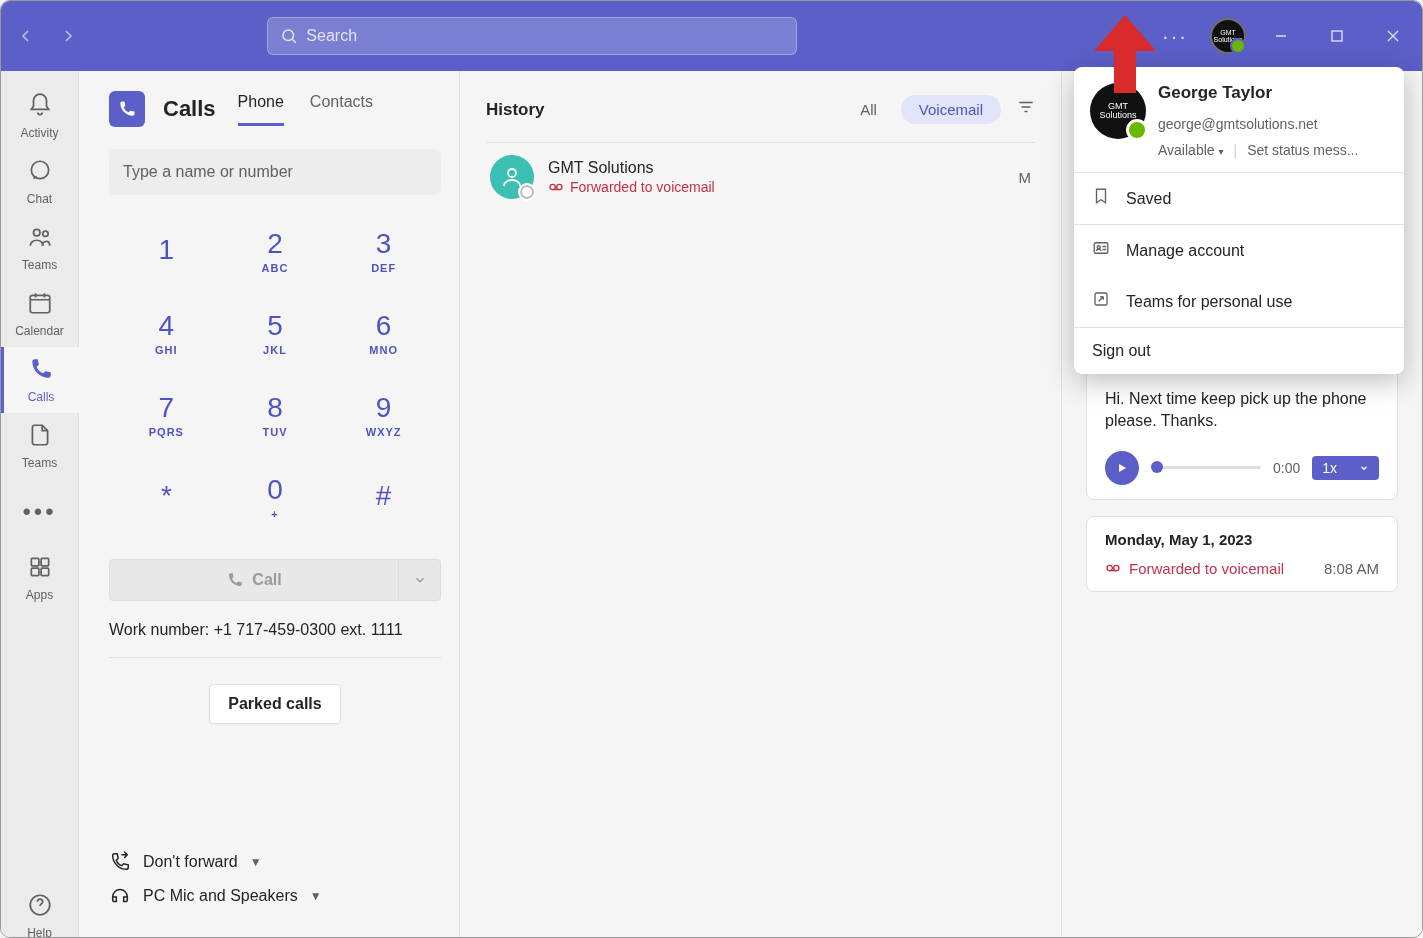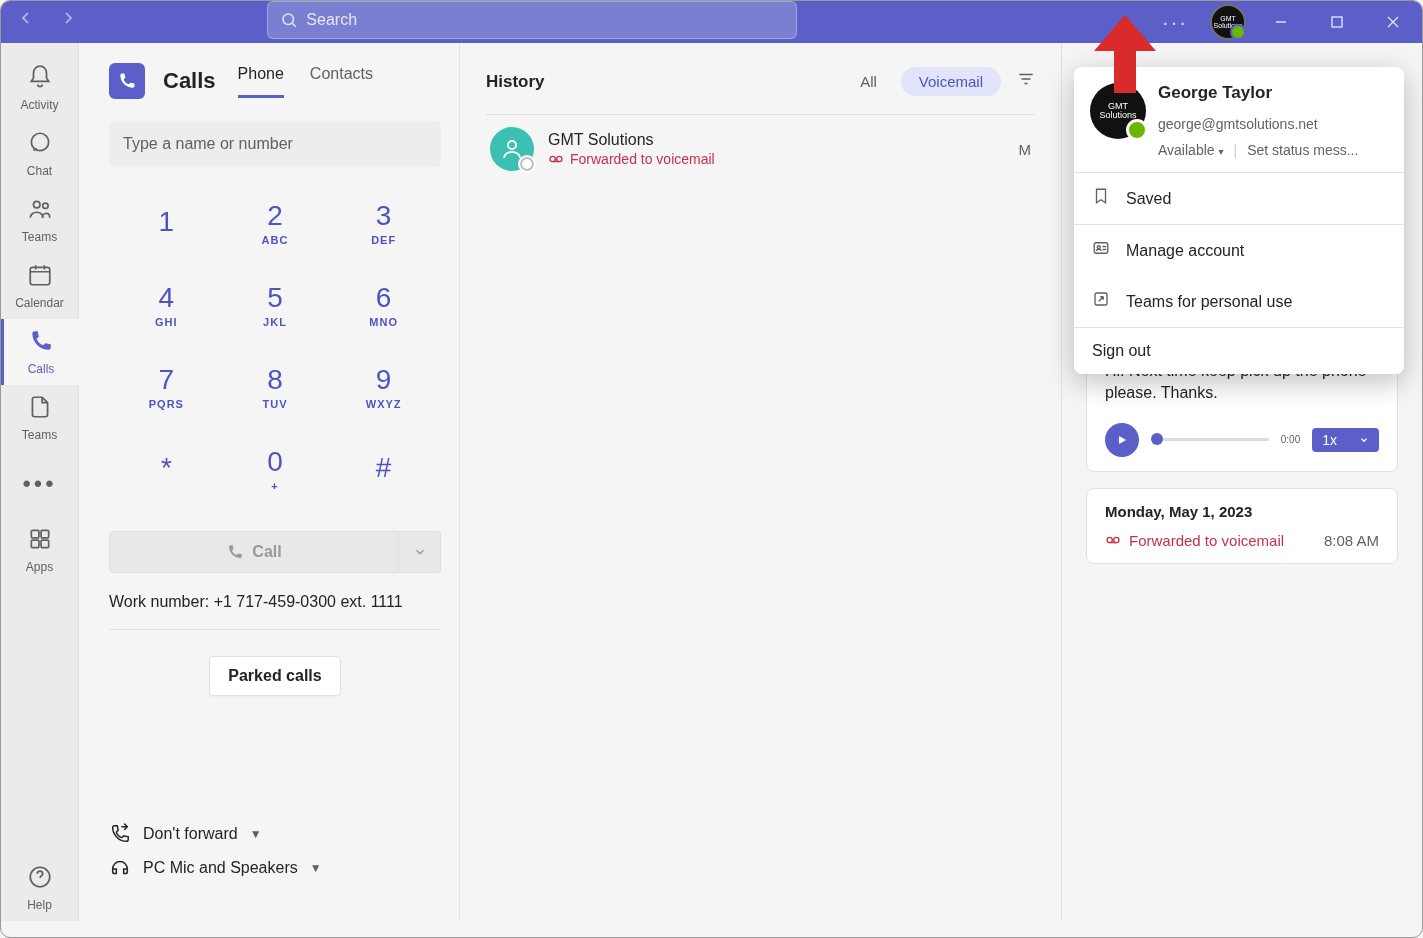--- a/index.html
+++ b/index.html
@@ -11,21 +11,21 @@
   --light:#ffffff;
   --border:#e1e1e1;
   --text:#242424;
   --red:#c4314b;
   --pill:#e2e4fa;
   --teal:#3dc0b4;
 }
 *{box-sizing:border-box;font-family:"Segoe UI",Arial,sans-serif;}
 html,body{margin:0;padding:0;width:1423px;height:938px;overflow:hidden;background:var(--bg);}
 .window{width:1423px;height:938px;border:1px solid #999;border-radius:10px;overflow:hidden;position:relative;background:var(--bg);}
-.titlebar{height:42px;background:var(--purple);display:flex;padding:0 8px;gap:8px;}
+.titlebar{height:70px;background:var(--purple);display:flex;align-items:center;padding:0 8px;gap:8px;}
 .navbtn{width:34px;height:34px;display:flex;align-items:center;justify-content:center;color:rgba(255,255,255,.6);border-radius:4px;}
 .search-wrap{flex:0 0 auto;margin-left:auto;margin-right:auto;}
 .searchbox{width:530px;height:38px;background:rgba(255,255,255,.2);border:1px solid rgba(255,255,255,.3);border-radius:6px;display:flex;align-items:center;padding:0 12px;color:rgba(255,255,255,.8);gap:8px;}
 .title-right{display:flex;align-items:center;gap:14px;margin-left:auto;}
 .win-icon{color:rgba(255,255,255,.8);width:42px;height:42px;display:flex;align-items:center;justify-content:center;}
 .avatar-sm{width:36px;height:36px;border-radius:50%;background:#111;border:2px solid rgba(255,255,255,.4);display:flex;align-items:center;justify-content:center;color:#fff;font-size:7px;position:relative;text-align:center;line-height:1;}
 .avatar-sm::after{content:"";width:12px;height:12px;background:#6bb700;border:2px solid var(--purple);border-radius:50%;position:absolute;bottom:-2px;right:-2px;}
 .body{display:flex;height:calc(100% - 58px);}
 .leftrail{width:78px;background:var(--sidebar);display:flex;flex-direction:column;align-items:center;padding-top:12px;border-right:1px solid var(--border);}
 .rail-item{width:78px;height:66px;display:flex;flex-direction:column;align-items:center;justify-content:center;gap:2px;color:var(--gray);font-size:12px;cursor:pointer;}
@@ -71,21 +71,21 @@
 .hist-day{color:var(--gray);font-size:15px;}
 .panel-right{width:360px;padding:24px 24px 0;}
 .det-title{font-size:17px;font-weight:700;color:var(--text);margin-bottom:14px;}
 .vm-card{border:1px solid var(--border);border-radius:8px;background:#fff;padding:18px 18px 14px;margin-top:8px;}
 .vm-title{font-size:17px;font-weight:700;color:var(--text);margin-bottom:12px;}
 .vm-text{font-size:16px;color:var(--text);line-height:1.4;margin-bottom:18px;}
 .vm-play{display:flex;align-items:center;gap:12px;}
 .playbtn{width:34px;height:34px;border-radius:50%;background:var(--purple);color:#fff;display:flex;align-items:center;justify-content:center;}
 .track{flex:1;height:3px;background:#ddd;border-radius:2px;position:relative;}
 .track::before{content:"";position:absolute;left:0;top:-5px;width:12px;height:12px;border-radius:50%;background:var(--purple);}
-.time{font-size:10px;color:var(--gray);}
+.time{font-size:14px;color:var(--gray);}
 .speed{background:var(--purple);color:#fff;border-radius:4px;padding:4px 10px;font-size:14px;display:flex;align-items:center;gap:22px;}
 .log-card{border:1px solid var(--border);border-radius:8px;background:#fff;padding:14px 18px;margin-top:16px;}
 .log-date{font-size:15px;font-weight:700;color:var(--text);margin-bottom:12px;}
 .log-row{display:flex;align-items:center;justify-content:space-between;font-size:15px;}
 .log-fwd{color:var(--red);display:flex;align-items:center;gap:8px;}
 .log-time{color:var(--gray);}
 
 .popup{position:absolute;top:66px;right:18px;width:330px;background:#fff;border-radius:8px;box-shadow:0 8px 28px rgba(0,0,0,.25);overflow:hidden;z-index:50;}
 .pop-head{display:flex;padding:16px 16px 14px;gap:12px;}
 .pop-av{width:56px;height:56px;border-radius:50%;background:#111;display:flex;align-items:center;justify-content:center;color:#fff;font-size:9px;line-height:1;text-align:center;position:relative;}

